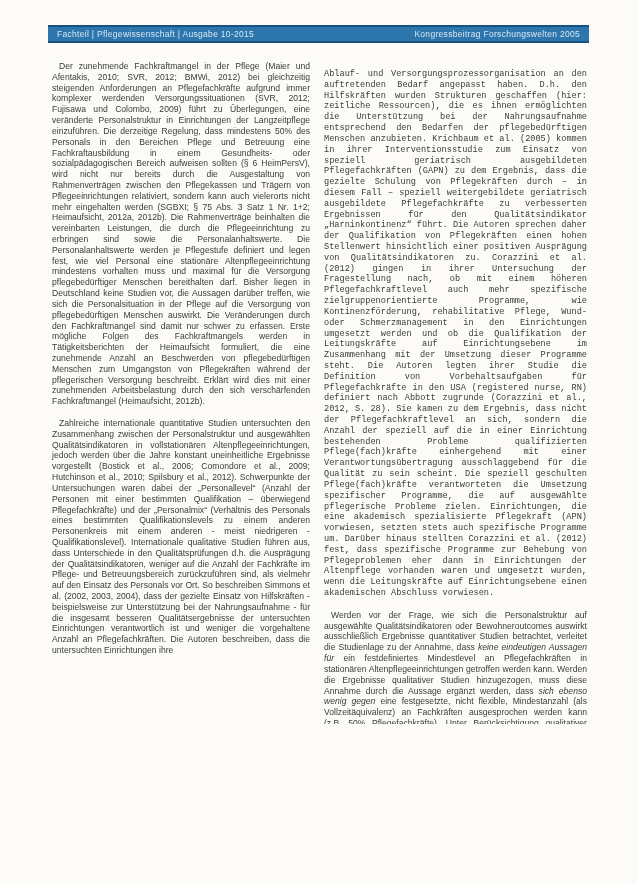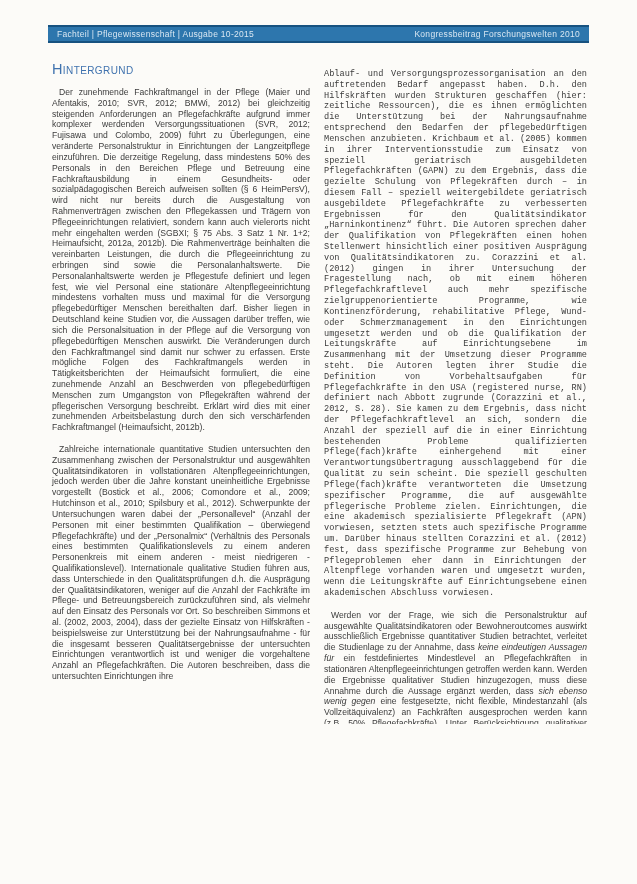--- a/index.html
+++ b/index.html
@@ -36,25 +36,24 @@
   .footer-divider{position:absolute; left:99px; top:831px; width:4px; height:40px; background:#b7c9c4;}
   .footer-text{position:absolute; left:117px; top:839px; font-size:13px; letter-spacing:0.9px; color:#4a4a4a; white-space:nowrap;}
 </style>
 </head>
 <body>
 
 <div class="page">
 
   <div class="header-bar">
     <span>Fachteil | Pflegewissenschaft | Ausgabe 10-2015</span>
-    <span>Kongressbeitrag Forschungswelten 2010</span>
+    <span>Kongressbeitrag Forschungswelten 2005</span>
   </div>
 
   <div class="col col-left">
-    <h2 class="section-heading">Hintergrund</h2>
     <p>Der zunehmende Fachkraftmangel in der Pflege (Maier und Afentakis, 2010; SVR, 2012; BMWi, 2012) bei gleichzeitig steigenden Anforderungen an Pflegefachkräfte aufgrund immer komplexer werdenden Versorgungssituationen (SVR, 2012; Fujisawa und Colombo, 2009) führt zu Überlegungen, eine veränderte Personalstruktur in Einrichtungen der Langzeitpflege einzuführen. Die derzeitige Regelung, dass mindestens 50% des Personals in den Bereichen Pflege und Betreuung eine Fachkraftausbildung in einem Gesundheits- oder sozialpädagogischen Bereich aufweisen sollten (§ 6 HeimPersV), wird nicht nur bereits durch die Ausgestaltung von Rahmenverträgen zwischen den Pflegekassen und Trägern von Pflegeeinrichtungen relativiert, sondern kann auch vielerorts nicht mehr eingehalten werden (SGBXI; § 75 Abs. 3 Satz 1 Nr. 1+2; Heimaufsicht, 2012a, 2012b). Die Rahmenverträge beinhalten die vereinbarten Leistungen, die durch die Pflegeeinrichtung zu erbringen sind sowie die Personalanhaltswerte. Die Personalanhaltswerte werden je Pflegestufe definiert und legen fest, wie viel Personal eine stationäre Altenpflegeeinrichtung mindestens vorhalten muss und maximal für die Versorgung pflegebedürftiger Menschen bereithalten darf. Bisher liegen in Deutschland keine Studien vor, die Aussagen darüber treffen, wie sich die Personalsituation in der Pflege auf die Versorgung von pflegebedürftigen Menschen auswirkt. Die Veränderungen durch den Fachkraftmangel sind damit nur schwer zu erfassen. Erste mögliche Folgen des Fachkraftmangels werden in Tätigkeitsberichten der Heimaufsicht formuliert, die eine zunehmende Anzahl an Beschwerden von pflegebedürftigen Menschen zum Umgangston von Pflegekräften während der pflegerischen Versorgung beschreibt. Erklärt wird dies mit einer zunehmenden Arbeitsbelastung durch den sich verschärfenden Fachkraftmangel (Heimaufsicht, 2012b).</p>
     <p>Zahlreiche internationale quantitative Studien untersuchten den Zusammenhang zwischen der Personalstruktur und ausgewählten Qualitätsindikatoren in vollstationären Altenpflegeeinrichtungen, jedoch werden über die Jahre konstant uneinheitliche Ergebnisse vorgestellt (Bostick et al., 2006; Comondore et al., 2009; Hutchinson et al., 2010; Spilsbury et al., 2012). Schwerpunkte der Untersuchungen waren dabei der „Personallevel“ (Anzahl der Personen mit einer bestimmten Qualifikation – überwiegend Pflegefachkräfte) und der „Personalmix“ (Verhältnis des Personals eines bestimmten Qualifikationslevels zu einem anderen Personenkreis mit einem anderen - meist niedrigeren - Qualifikationslevel). Internationale qualitative Studien führen aus, dass Unterschiede in den Qualitätsprüfungen d.h. die Ausprägung der Qualitätsindikatoren, weniger auf die Anzahl der Fachkräfte im Pflege- und Betreuungsbereich zurückzuführen sind, als vielmehr auf den Einsatz des Personals vor Ort. So beschreiben Simmons et al. (2002, 2003, 2004), dass der gezielte Einsatz von Hilfskräften - beispielsweise zur Unterstützung bei der Nahrungsaufnahme - für die insgesamt besseren Qualitätsergebnisse der untersuchten Einrichtungen verantwortlich ist und weniger die vorgehaltene Anzahl an Pflegefachkräften. Die Autoren beschreiben, dass die untersuchten Einrichtungen ihre</p>
   </div>
 
   <div class="col col-right">
     <p class="cont">Ablauf- und Versorgungsprozessorganisation an den auftretenden Bedarf angepasst haben. D.h. den Hilfskräften wurden Strukturen geschaffen (hier: zeitliche Ressourcen), die es ihnen ermöglichten die Unterstützung bei der Nahrungsaufnahme entsprechend den Bedarfen der pflegebedürftigen Menschen anzubieten. Krichbaum et al. (2005) kommen in ihrer Interventionsstudie zum Einsatz von speziell geriatrisch ausgebildeten Pflegefachkräften (GAPN) zu dem Ergebnis, dass die gezielte Schulung von Pflegekräften durch – in diesem Fall – speziell weitergebildete geriatrisch ausgebildete Pflegefachkräfte zu verbesserten Ergebnissen für den Qualitätsindikator „Harninkontinenz“ führt. Die Autoren sprechen daher der Qualifikation von Pflegekräften einen hohen Stellenwert hinsichtlich einer positiven Ausprägung von Qualitätsindikatoren zu. Corazzini et al. (2012) gingen in ihrer Untersuchung der Fragestellung nach, ob mit einem höheren Pflegefachkraftlevel auch mehr spezifische zielgruppenorientierte Programme, wie Kontinenzförderung, rehabilitative Pflege, Wund- oder Schmerzmanagement in den Einrichtungen umgesetzt werden und ob die Qualifikation der Leitungskräfte auf Einrichtungsebene im Zusammenhang mit der Umsetzung dieser Programme steht. Die Autoren legten ihrer Studie die Definition von Vorbehaltsaufgaben für Pflegefachkräfte in den USA (registered nurse, RN) definiert nach Abbott zugrunde (Corazzini et al., 2012, S. 28). Sie kamen zu dem Ergebnis, dass nicht der Pflegefachkraftlevel an sich, sondern die Anzahl der speziell auf die in einer Einrichtung bestehenden Probleme qualifizierten Pflege(fach)kräfte einhergehend mit einer Verantwortungsübertragung ausschlaggebend für die Qualität zu sein scheint. Die speziell geschulten Pflege(fach)kräfte verantworteten die Umsetzung spezifischer Programme, die auf ausgewählte pflegerische Probleme zielen. Einrichtungen, die eine akademisch spezialisierte Pflegekraft (APN) vorwiesen, setzten stets auch spezifische Programme um. Darüber hinaus stellten Corazzini et al. (2012) fest, dass spezifische Programme zur Behebung von Pflegeproblemen eher dann in Einrichtungen der Altenpflege vorhanden waren und umgesetzt wurden, wenn die Leitungskräfte auf Einrichtungsebene einen akademischen Abschluss vorwiesen.</p>
     <p><span>Werden vor der Frage, wie sich die Personalstruktur auf ausgewählte Qualitätsindikatoren oder Bewohneroutcomes auswirkt ausschließlich Ergebnisse quantitativer Studien betrachtet, verleitet die Studienlage zu der Annahme, dass </span><span class="it">keine eindeutigen Aussagen für</span><span> ein festdefiniertes Mindestlevel an Pflegefachkräften in stationären Altenpflegeeinrichtungen getroffen werden kann. Werden die Ergebnisse qualitativer Studien hinzugezogen, muss diese Annahme durch die Aussage ergänzt werden, dass </span><span class="it">sich ebenso wenig gegen</span><span> eine festgesetzte, nicht flexible, Mindestanzahl (als Vollzeitäquivalenz) an Fachkräften ausgesprochen werden kann (z.B. 50% Pflegefachkräfte). Unter Berücksichtigung qualitativer Studienergebnisse muss zu dem Schluss gekommen werden, dass der Personallevel und der Personalmix nicht allein im direkten Zusammenhang mit der Ausprägung von Qualitätsindikatoren stehen, sondern ebenso Einsatz, Aufgaben und Verantwortlichkeit der verschiedenen Qualifikationslevel mit zu betrachten sind. Bei Ergänzung quantitativer Ergebnisse um die Er-</span></p>
   </div>
 
   <div class="footer-num">526</div>

